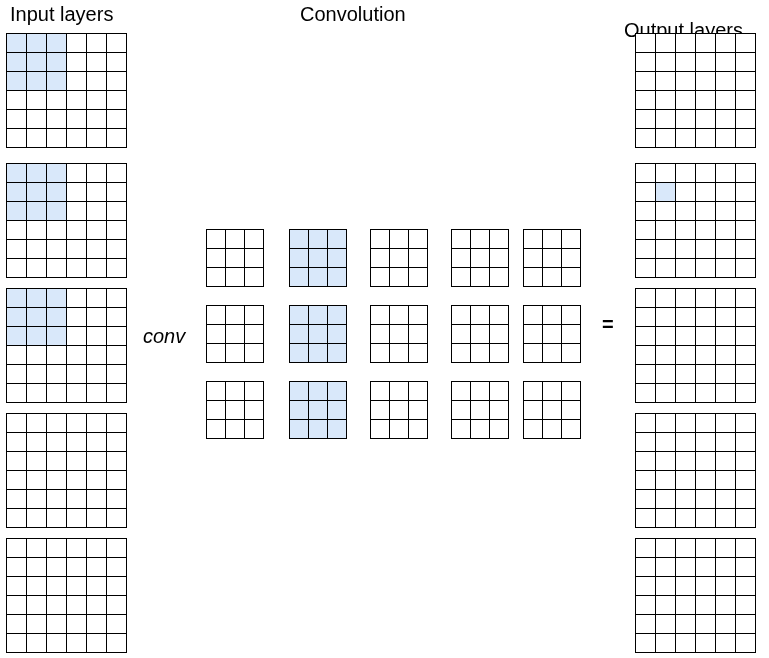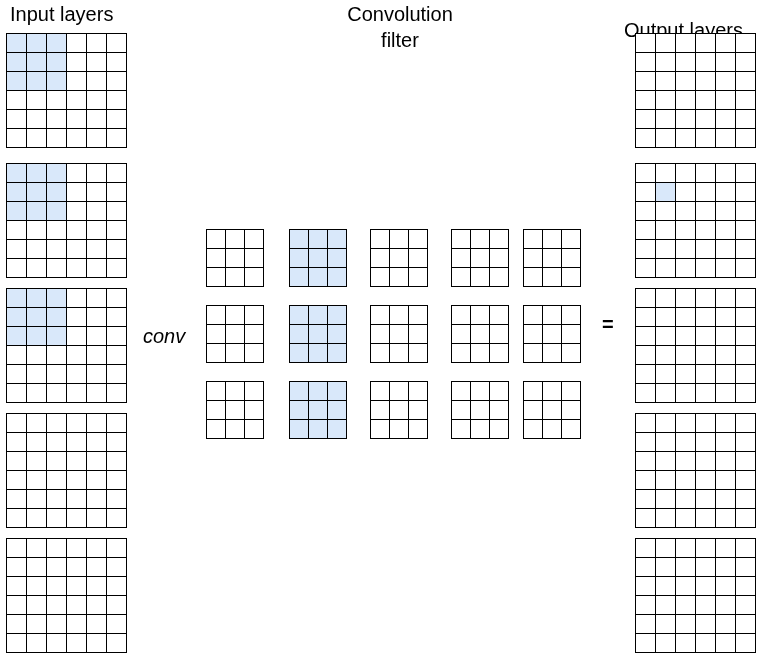--- a/index.html
+++ b/index.html
@@ -31,21 +31,21 @@
     white-space: nowrap;
     line-height: 26px;
     letter-spacing: 0px;
   }
   #heading-input  { left: 10px;  top: 1px; }
   #heading-output { left: 624px; top: 1px; margin-top: 16px; }
   #heading-filter {
     left: 300px;
     top: 1px;
     width: 200px;
-    text-align: center;
+    text-align: left;
     white-space: normal;
   }
   #heading-filter .hf-line { display: block; }
 
   
   .operator {
     position: absolute;
     font-style: italic;
     font-size: 20px;
     color: #000000;
@@ -85,21 +85,20 @@
 </style>
 </head>
 <body>
 
 <div class="stage">
 
   <div class="heading" id="heading-input">Input layers</div>
 
   <div class="heading" id="heading-filter">
     <span class="hf-line">Convolution</span>
-    <span class="hf-line">filter</span>
   </div>
 
   <div class="heading" id="heading-output">Output layers</div>
 
   <div class="operator" id="op-conv">conv</div>
 
   <div class="operator" id="op-equals">=</div>
 
   <div id="input-layers-group">
       <div class="grid map6" style="left: 6px; top: 33px;">

